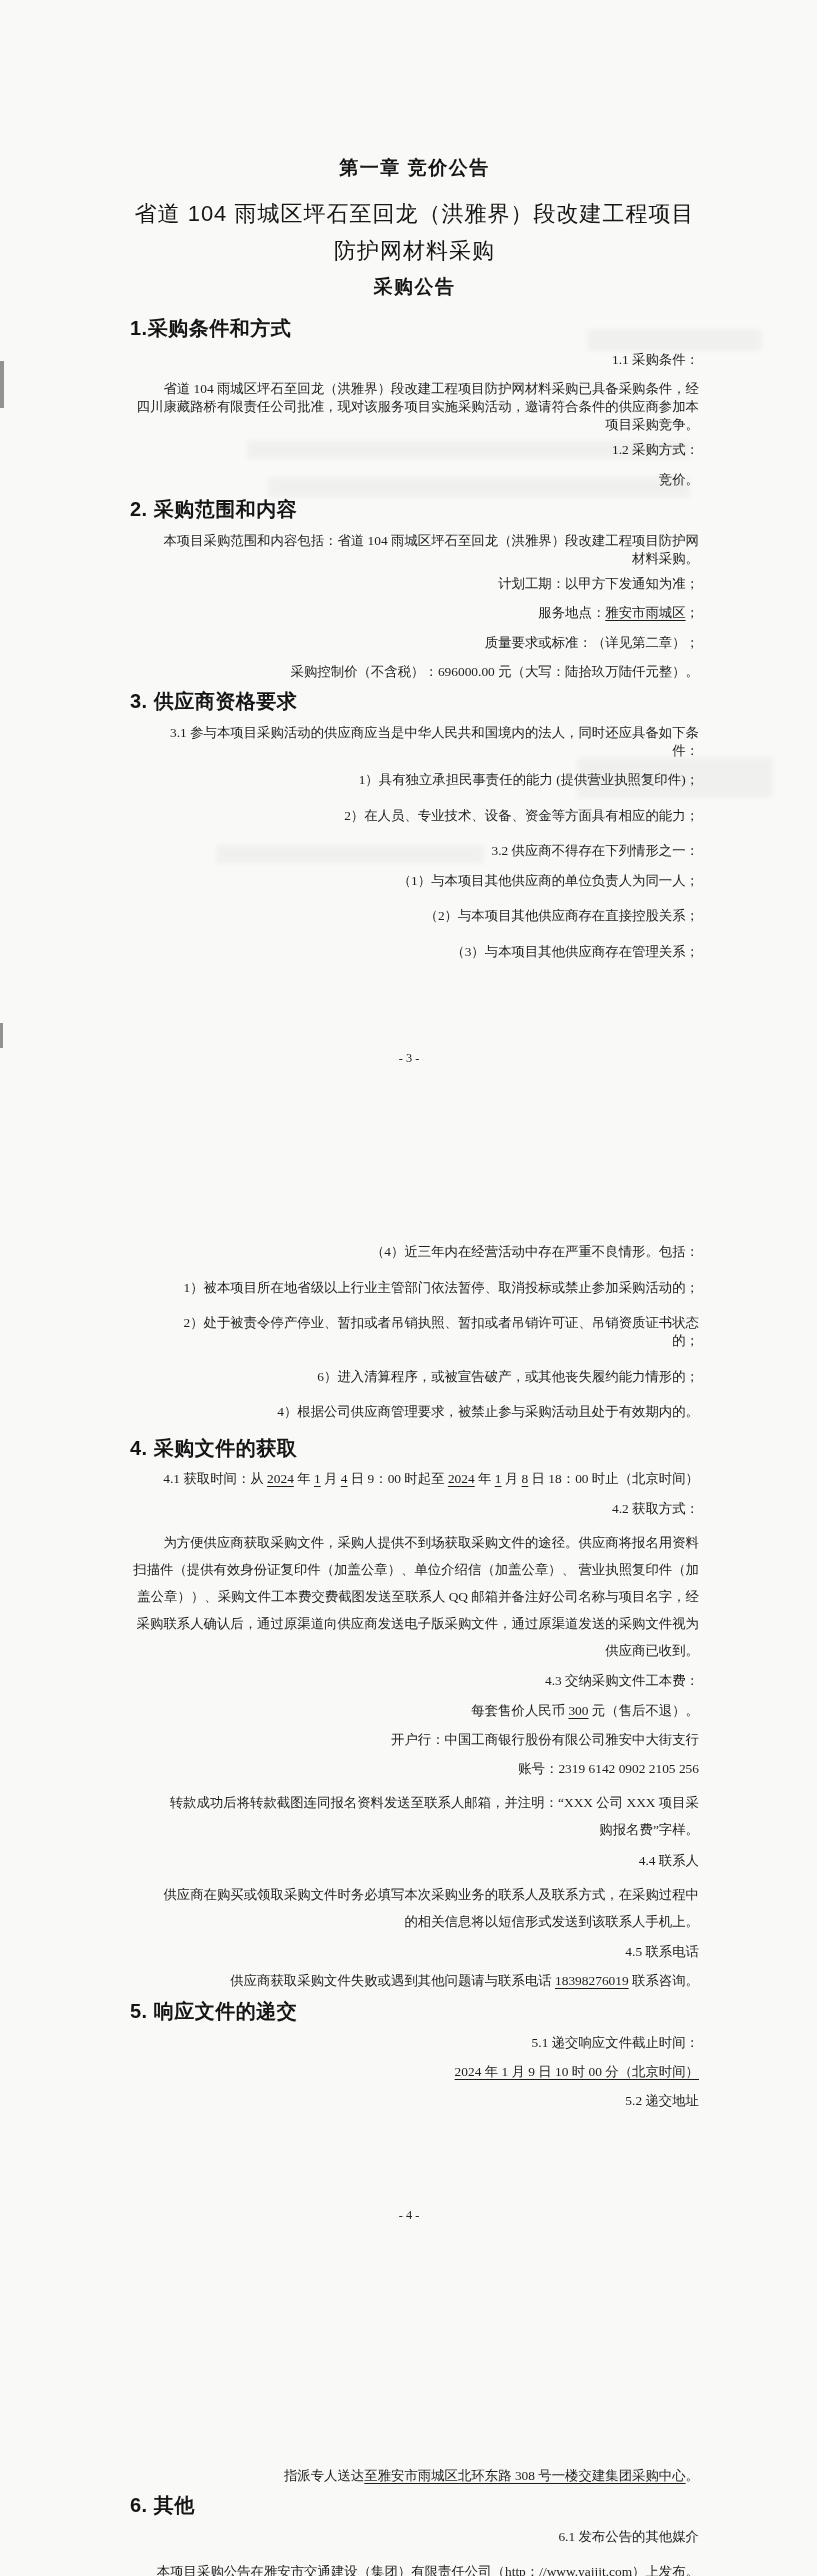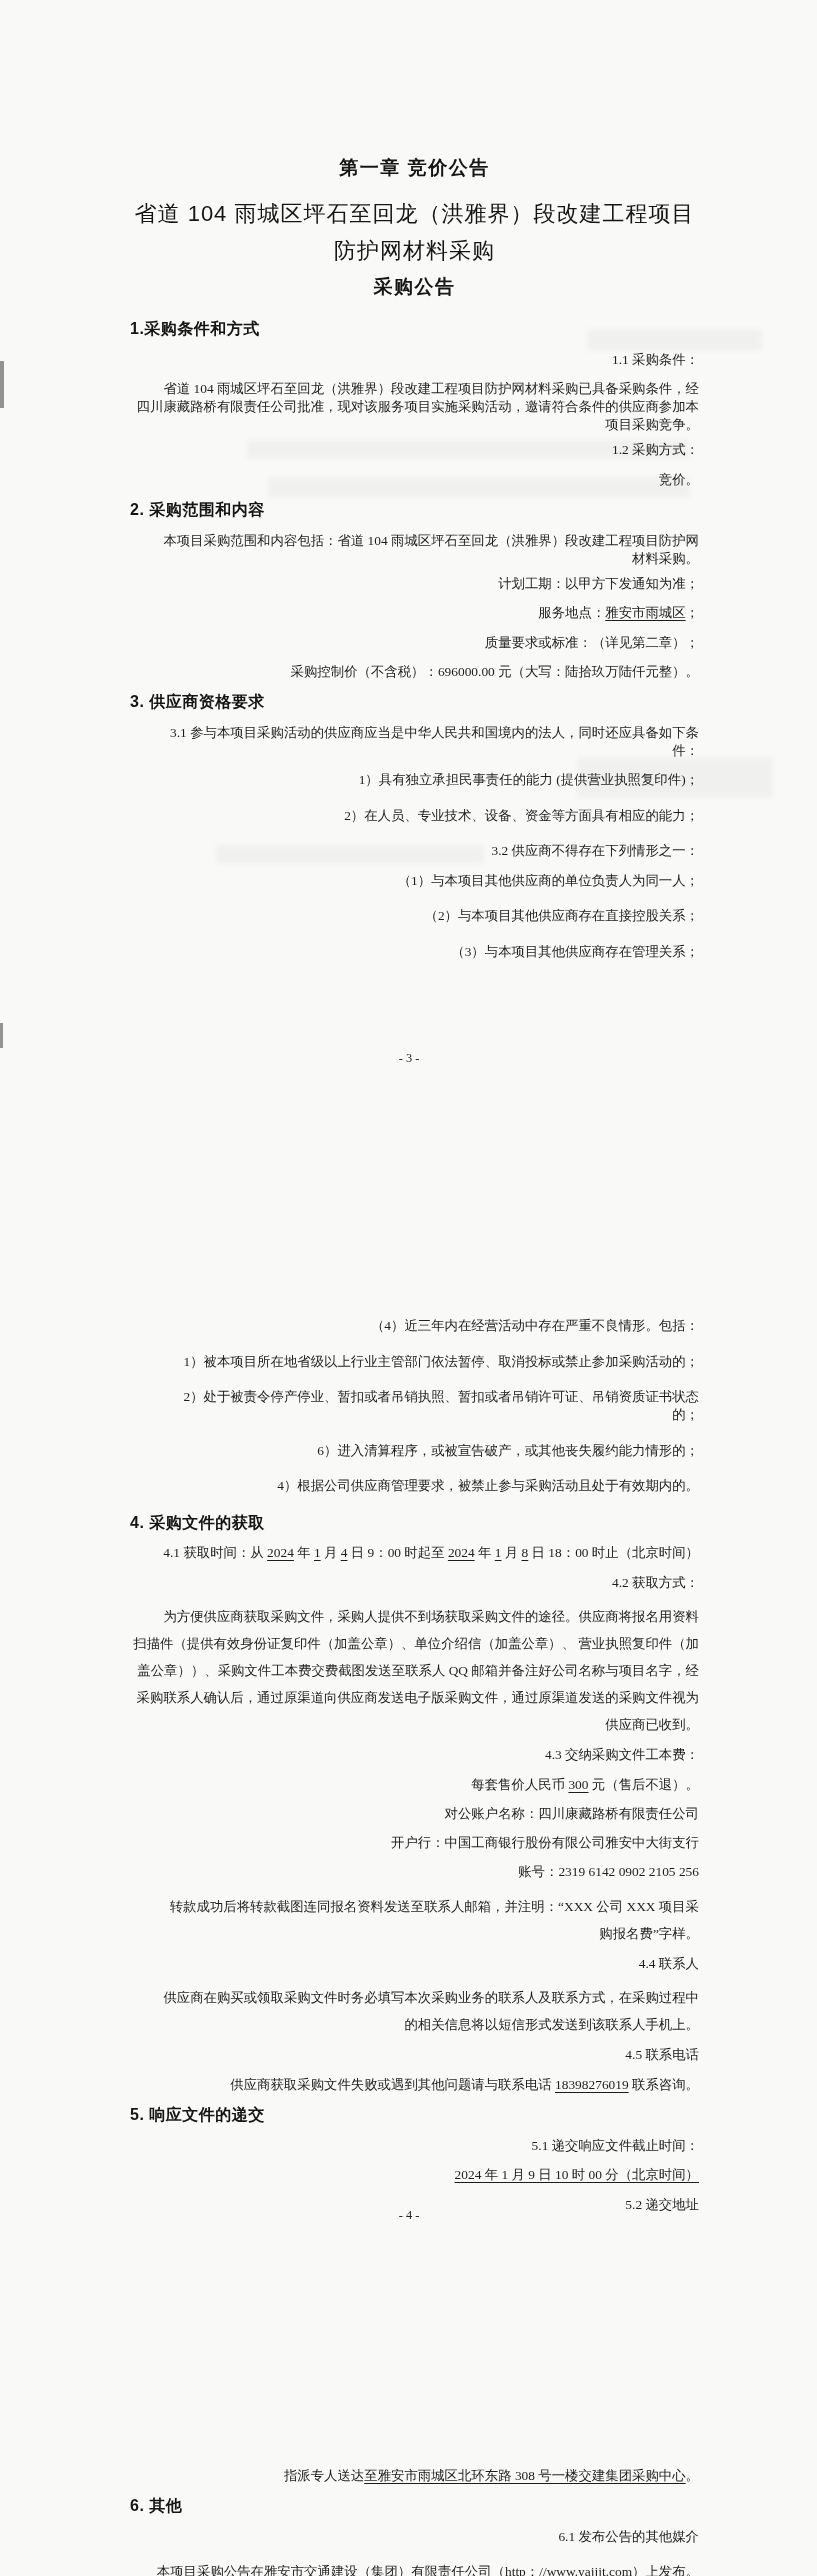--- a/index.html
+++ b/index.html
@@ -1,27 +1,27 @@
 <!DOCTYPE html>
 <html style="font-size:8.2px"><head>
 <meta charset="utf-8">
 <style>
   html,body{margin:0;padding:0;background:#e9e9e9;}
   .scan{position:relative;width:818px;height:3468px;margin:0 auto;background:#f9f9f8;
         overflow:hidden;color:#1d1d1d;font-family:"Liberation Serif",serif;}
   .page{position:absolute;left:130px;width:569px;}
   #page-3{top:156px}
-  #page-4{top:1317px}
+  #page-4{top:1243px}
   #page-5{top:2467px}
 
   .t1{font-family:"Liberation Sans",sans-serif;font-weight:700;font-size:19px;line-height:24px;
       text-align:center;margin:0 0 19.6px;letter-spacing:1.5px;color:#161616;}
   .t2{font-family:"Liberation Sans",sans-serif;font-weight:400;font-size:22px;line-height:27px;
       text-align:center;margin:0 0 10.8px;letter-spacing:1px;color:#161616;}
-  .h{font-family:"Liberation Sans",sans-serif;font-weight:700;font-size:16px;line-height:19.6px;
+  .h{font-family:"Liberation Sans",sans-serif;font-weight:700;font-size:20px;line-height:19.6px;
      margin:2.1px 0 12.4px;letter-spacing:0.5px;color:#151515;}
   .b{font-size:13.4px;line-height:18px;margin:0 0 11.3px;text-align:right;}
   .in1{text-indent:2em;}
   .tight{margin-bottom:7.2px;}
   .loose{line-height:27px;margin-bottom:8.2px;}
   .li{margin-bottom:17.5px;}
   .u{text-decoration:underline;text-underline-offset:2.6px;}
 
   .pagenum{position:absolute;left:0;width:100%;text-align:center;font-size:12.4px;color:#222;
            font-family:"Liberation Serif",serif;}
@@ -75,21 +75,20 @@
       <p class="b in1 li">1）被本项目所在地省级以上行业主管部门依法暂停、取消投标或禁止参加采购活动的；</p>
       <p class="b in1 li">2）处于被责令停产停业、暂扣或者吊销执照、暂扣或者吊销许可证、吊销资质证书状态的；</p>
       <p class="b in1 li">6）进入清算程序，或被宣告破产，或其他丧失履约能力情形的；</p>
       <p class="b in1 li">4）根据公司供应商管理要求，被禁止参与采购活动且处于有效期内的。</p>
       <p class="h">4. 采购文件的获取</p>
       <p class="b"><span>4.1 获取时间：从 </span><span class="u">2024</span><span> 年 </span><span class="u">1</span><span> 月 </span><span class="u">4</span><span> 日 9：00 时起至 </span><span class="u">2024</span><span> 年 </span><span class="u">1</span><span> 月 </span><span class="u">8</span><span> 日 18：00 时止（北京时间）</span></p>
       <p class="b">4.2 获取方式：</p>
       <p class="b in1 loose">为方便供应商获取采购文件，采购人提供不到场获取采购文件的途径。供应商将报名用资料扫描件（提供有效身份证复印件（加盖公章）、单位介绍信（加盖公章）、 营业执照复印件（加盖公章））、采购文件工本费交费截图发送至联系人 QQ 邮箱并备注好公司名称与项目名字，经采购联系人确认后，通过原渠道向供应商发送电子版采购文件，通过原渠道发送的采购文件视为供应商已收到。</p>
       <p class="b">4.3 交纳采购文件工本费：</p>
       <p class="b in1"><span>每套售价人民币 </span><span class="u">300</span><span> 元（售后不退）。</span></p>
-      <p class="b in1">对公账户名称：四川康藏路桥有限责任公司</p>
       <p class="b in1">开户行：中国工商银行股份有限公司雅安中大街支行</p>
       <p class="b in1">账号：2319 6142 0902 2105 256</p>
       <p class="b in1 loose">转款成功后将转款截图连同报名资料发送至联系人邮箱，并注明：“XXX 公司 XXX 项目采购报名费”字样。</p>
       <p class="b">4.4 联系人</p>
       <p class="b in1 loose">供应商在购买或领取采购文件时务必填写本次采购业务的联系人及联系方式，在采购过程中的相关信息将以短信形式发送到该联系人手机上。</p>
       <p class="b">4.5 联系电话</p>
       <p class="b in1"><span>供应商获取采购文件失败或遇到其他问题请与联系电话 </span><span class="u">18398276019</span><span> 联系咨询。</span></p>
       <p class="h">5. 响应文件的递交</p>
       <p class="b">5.1 递交响应文件截止时间：</p>
       <p class="b"><span class="u">2024 年 1 月 9 日 10 时 00 分（北京时间）</span></p>

